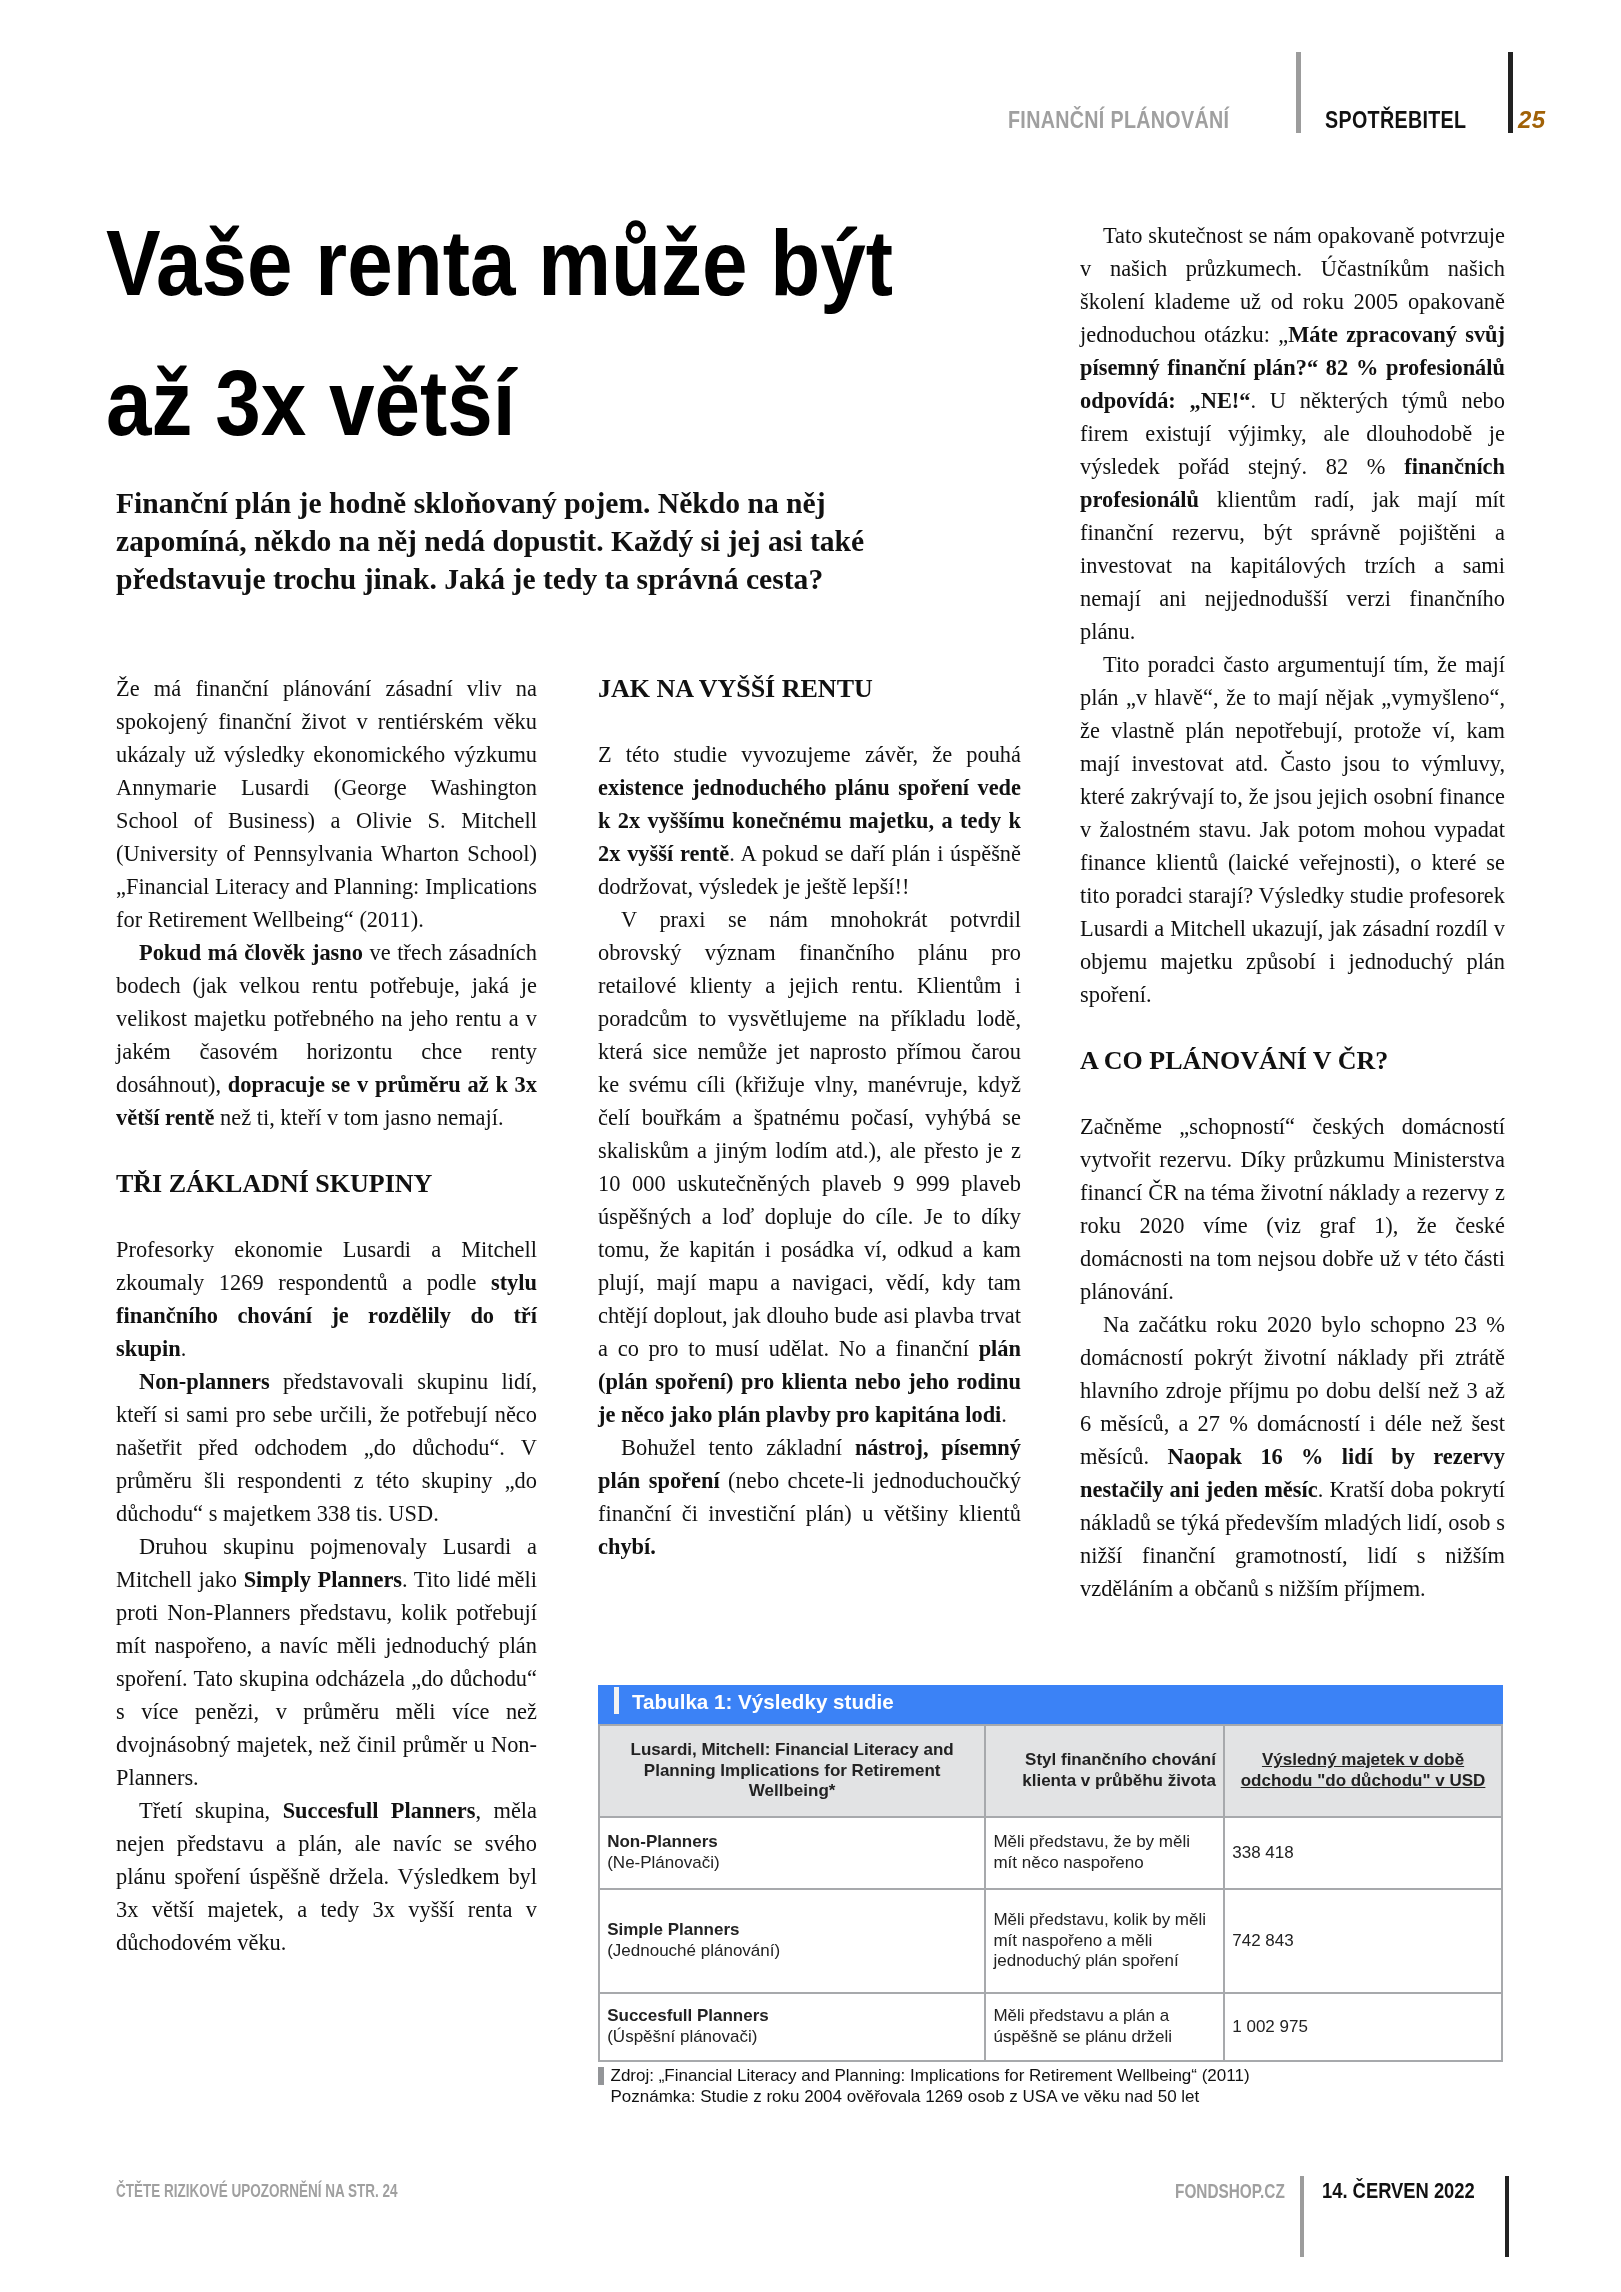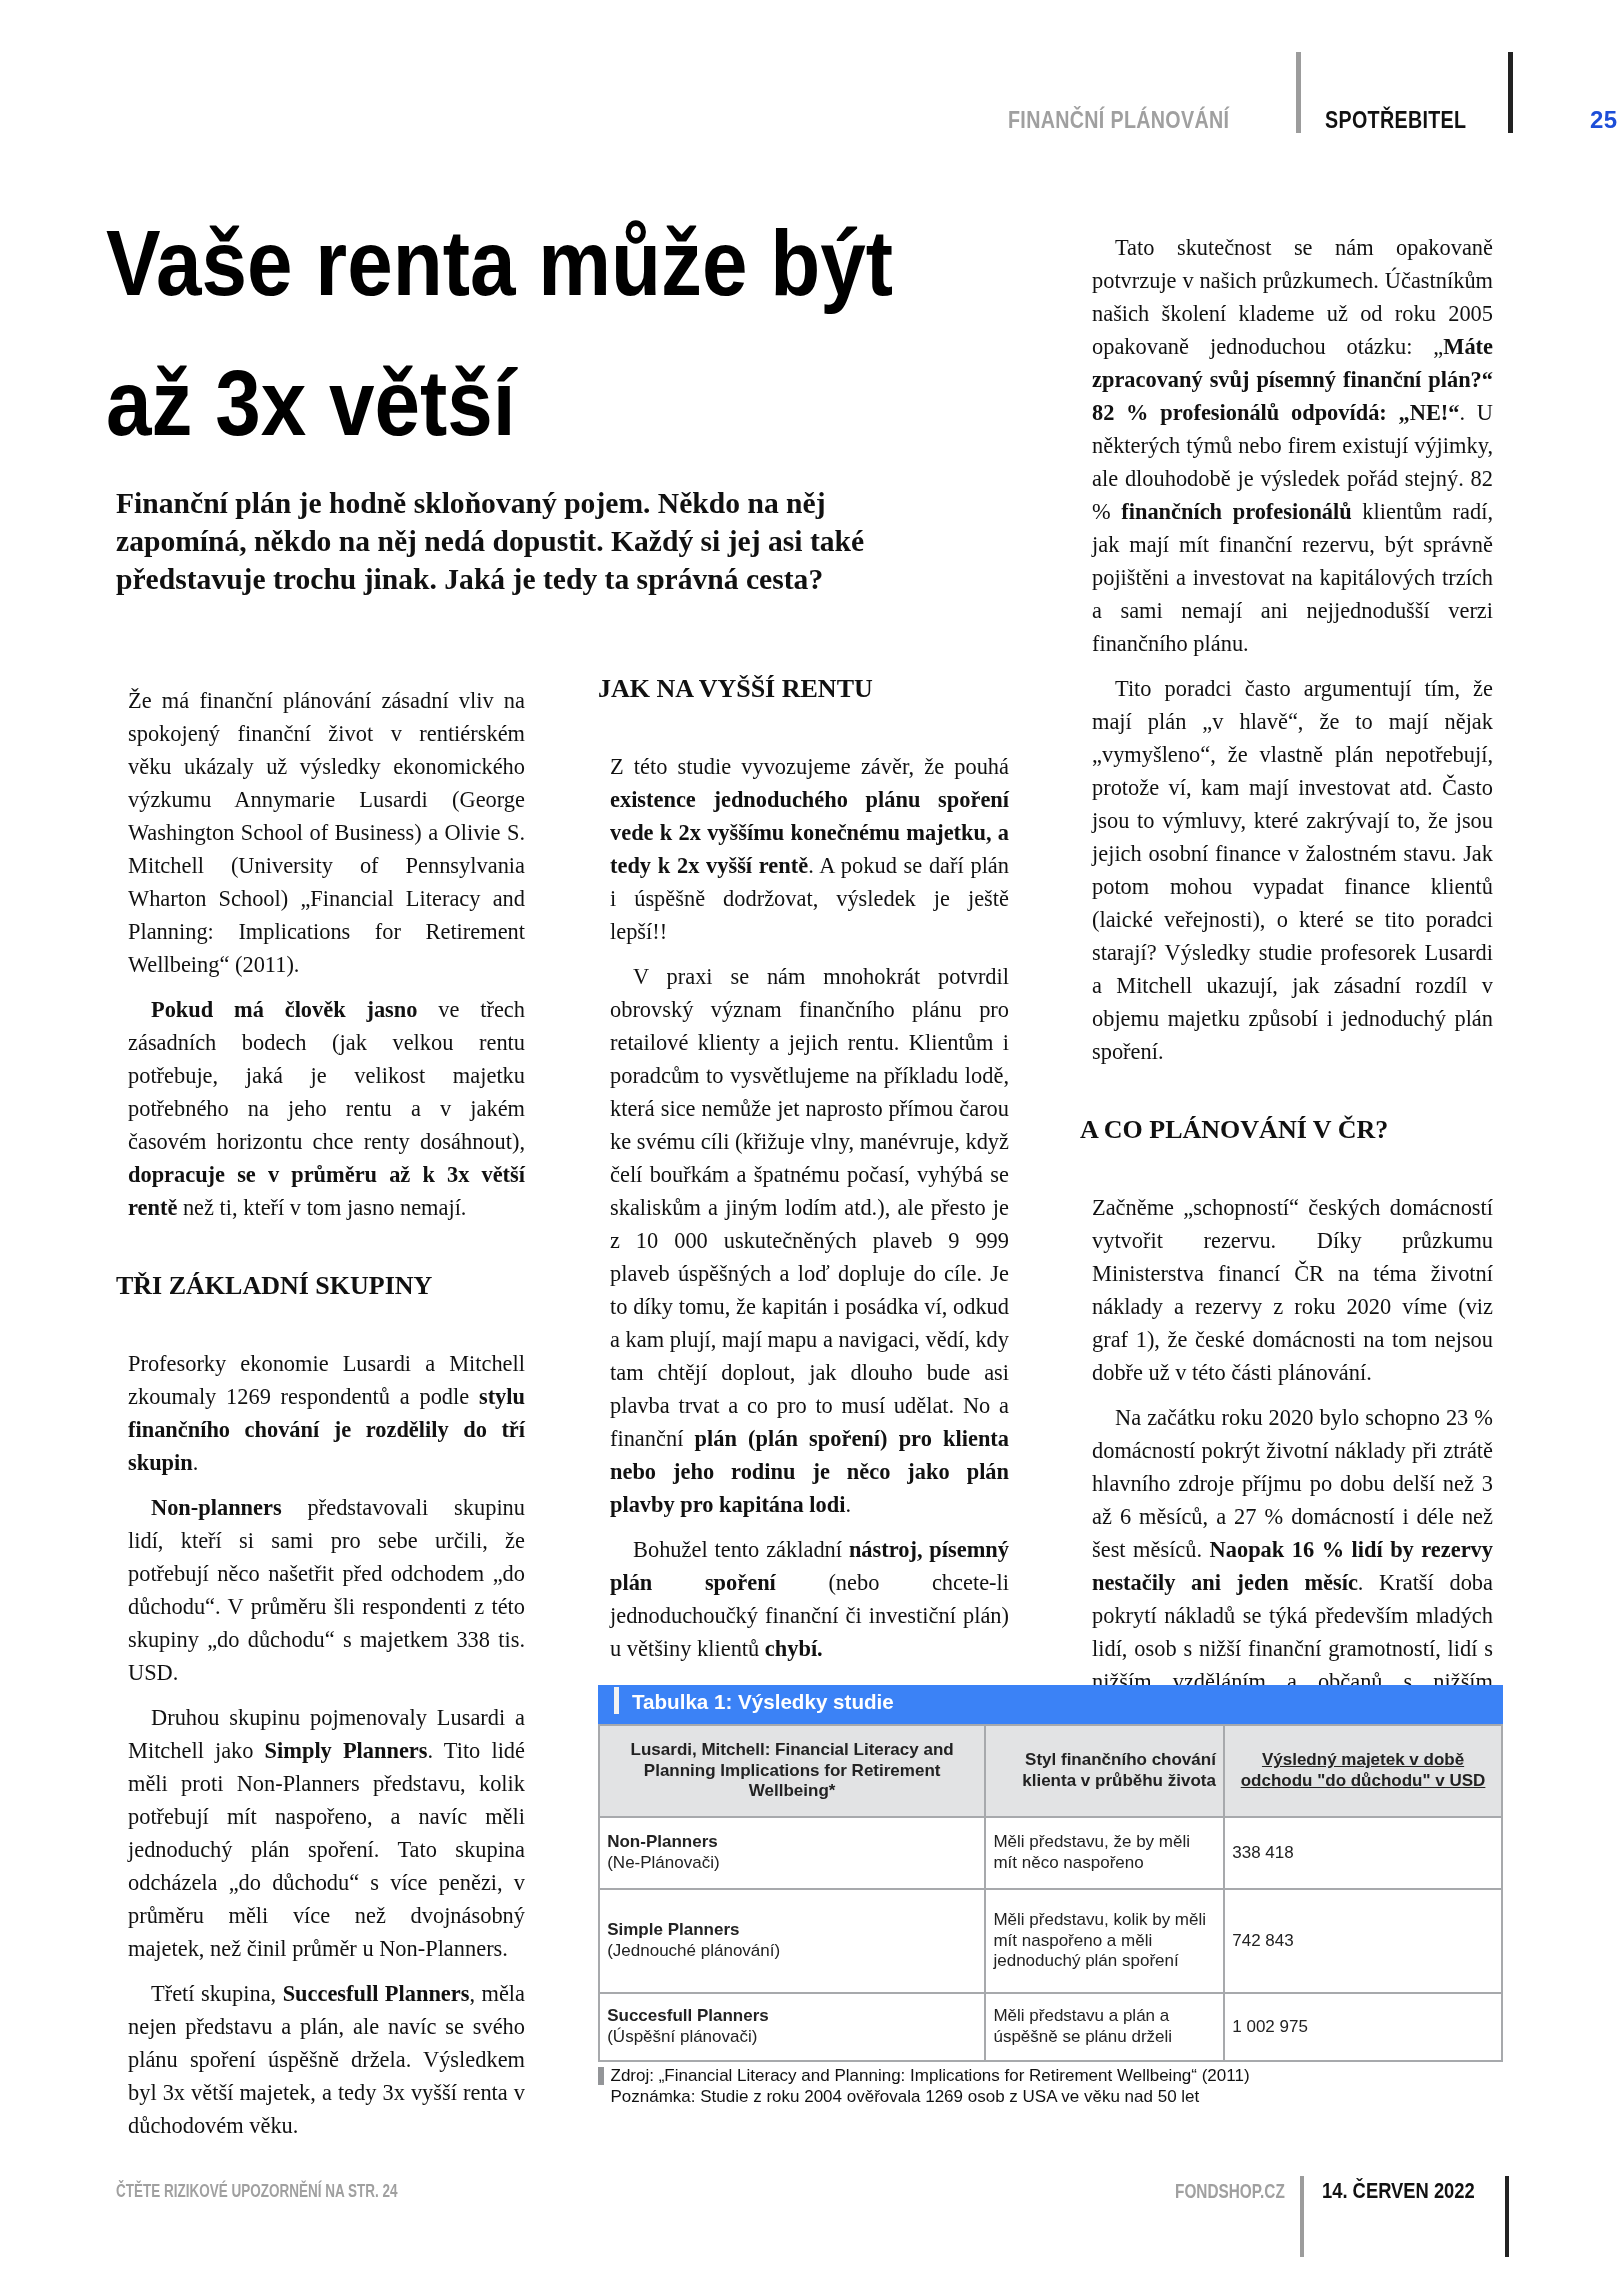--- a/index.html
+++ b/index.html
@@ -3,32 +3,32 @@
 <meta charset="utf-8">
 <style>
   html, body { margin: 0; padding: 0; background: #ffffff; }
   body { width: 1621px; height: 2293px; position: relative; overflow: hidden; color: #111; }
 
   
   .header { position: absolute; top: 0; left: 0; width: 1621px; height: 125px; margin-top: 16px; }
   .hdr-section { position: absolute; top: 90px; font-family: "Liberation Sans", sans-serif; font-weight: bold; font-size: 24px; letter-spacing: 0.4px; transform: scaleX(0.82); transform-origin: left top; white-space: nowrap; }
   .hdr-sec1 { left: 1008px; color: #a0a0a0; }
   .hdr-sec2 { left: 1325px; color: #111; }
-  .hdr-page { left: 1590px; color: #1d4ed8; transform: none; font-size: 24px; }
+  .hdr-page { left: 1518px; color: #a16207; transform: none; font-size: 24px; font-style: italic; }
   .vbar { position: absolute; width: 4.5px; }
   .vbar-grey { left: 1296px; top: 36px; height: 81px; background: #9c9c9c; }
   .vbar-dark { left: 1508px; top: 36px; height: 81px; background: #222; }
 
   
   .title { position: absolute; left: 106px; top: 193px; font-family: "Liberation Sans", sans-serif; font-weight: bold; font-size: 93px; line-height: 140px; transform: scaleX(0.88); transform-origin: left top; white-space: nowrap; color: #000; }
   .lead { position: absolute; left: 116px; top: 484px; width: 824px; font-family: "Liberation Serif", serif; font-weight: bold; font-size: 29.6px; line-height: 38px; color: #111; }
 
   
   .col { position: absolute; font-family: "Liberation Serif", serif; font-size: 22.4px; line-height: 33px; text-align: justify; color: #111; }
-  .col p { margin: 12px; }
+  .col p { margin: 0; }
   .col p.ind { text-indent: 23px; }
   .col h3 { margin: 0; font-size: 26px; font-weight: bold; line-height: 33px; }
   .col .gap { height: 33px; }
   .col1 { left: 116px; top: 672px; width: 421px; }
   .col2 { left: 598px; top: 672px; width: 423px; }
   .col3 { left: 1080px; top: 219px; width: 425px; }
   b { font-weight: bold; }
 
   
   .tbl-wrap { position: absolute; left: 598px; top: 1685px; width: 905px; }

